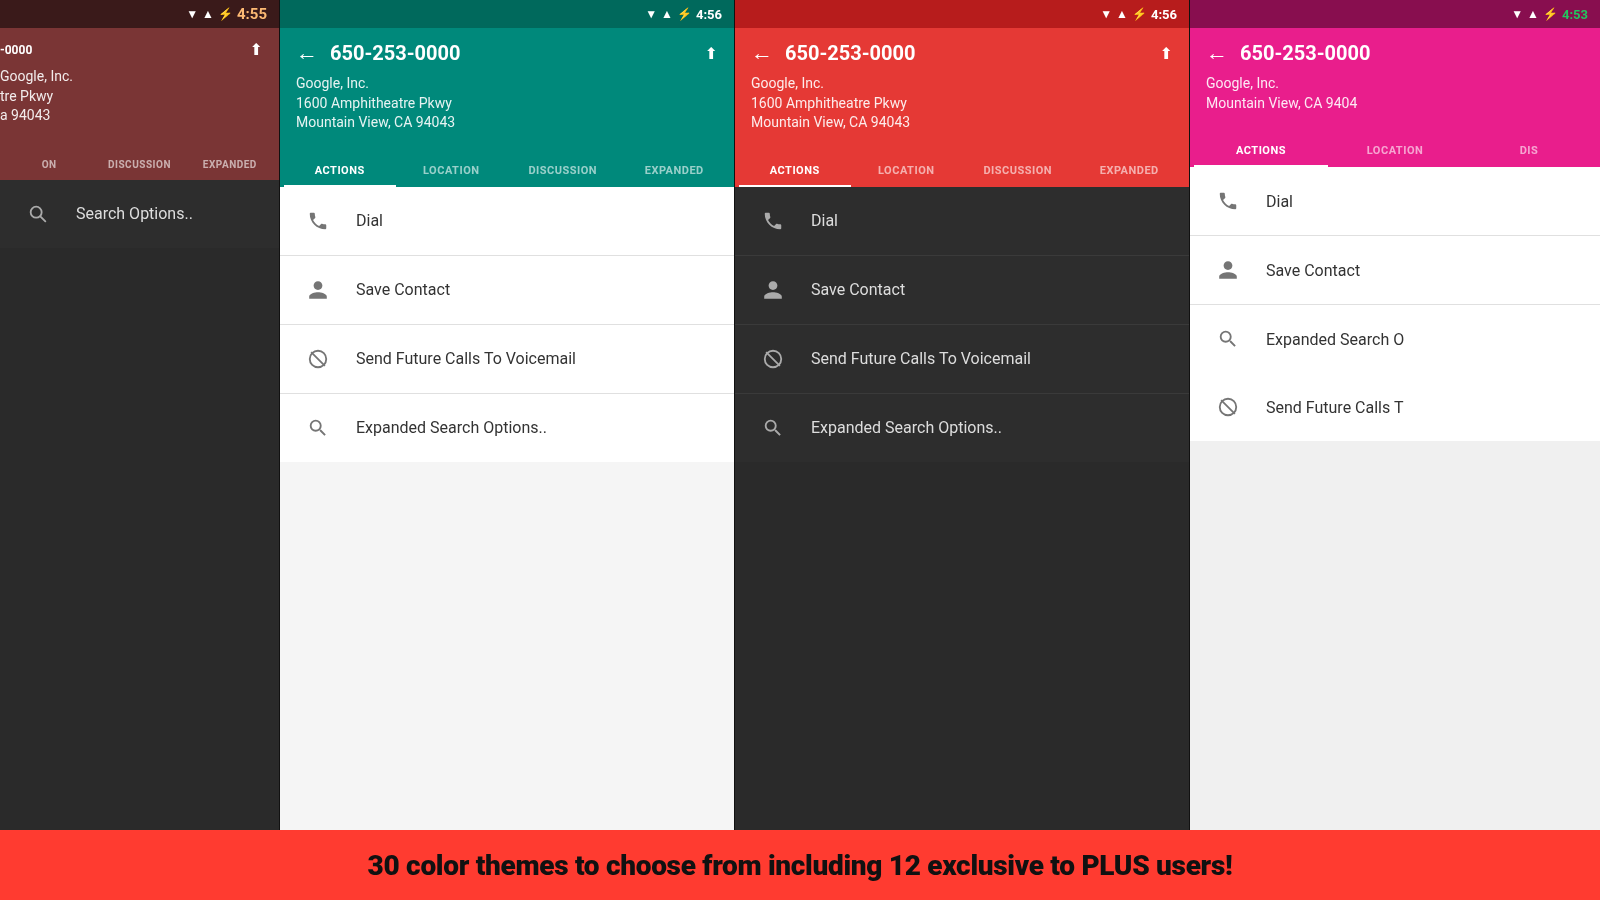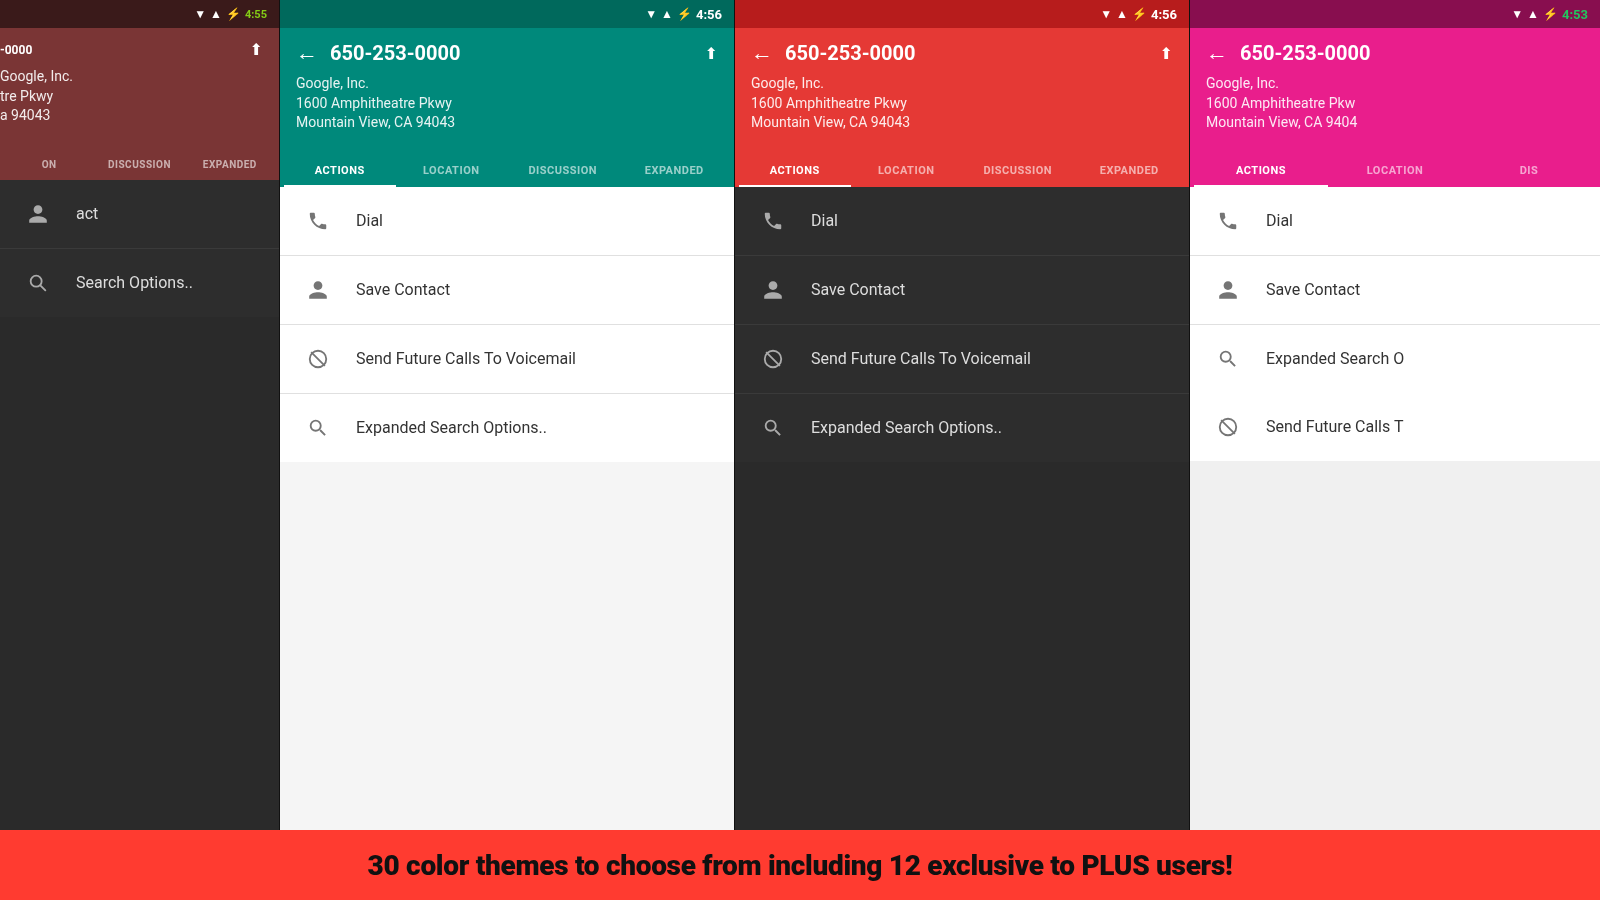--- a/index.html
+++ b/index.html
@@ -193,21 +193,21 @@
 
 <div class="screens-container">
 
   <div class="screen screen-1" style="background:#2a2020; overflow:hidden;">
 
     <div class="status-bar" style="background:#3a1a1a; justify-content:flex-end;">
       <div class="status-icons">
         <span style="color:white;font-size:12px;">▼</span>
         <span style="color:white;font-size:12px;">▲</span>
         <span style="color:white;font-size:12px;">⚡</span>
-        <span style="color:#84cc16;font-size:11px;font-weight:bold;">4:55</span>
+        <span style="color:#fdba74;font-size:15px;font-weight:bold;">4:55</span>
       </div>
     </div>
 
     <div class="header" style="background:#7a3535; padding-left:0;">
       <div class="header-top">
         <div class="header-nav">
           <span style="font-size:12px;font-weight:bold;color:white;">-0000</span>
         </div>
         <span style="color:white;font-size:16px;">⬆</span>
       </div>
@@ -220,28 +220,20 @@
 
     <div class="tabs" style="background:#7a3535;">
       <div class="tab" style="color:rgba(255,255,255,0.6);font-size:10px;">ON</div>
       <div class="tab" style="color:rgba(255,255,255,0.6);font-size:10px;">DISCUSSION</div>
       <div class="tab" style="color:rgba(255,255,255,0.6);font-size:10px;">EXPANDED</div>
     </div>
 
     <div style="background:#2a2a2a; flex:1;">
 
       <div class="action-list-dark" style="background:#2d2d2d;">
-        <div class="action-item action-item-dark">
-          <div class="action-icon action-icon-dark">
-            <svg width="22" height="22" viewBox="0 0 24 24" fill="#aaa">
-                <path d="M12 12c2.7 0 4.8-2.1 4.8-4.8S14.7 2.4 12 2.4 7.2 4.5 7.2 7.2 9.3 12 12 12zm0 2.4c-3.2 0-9.6 1.6-9.6 4.8v2.4h19.2v-2.4c0-3.2-6.4-4.8-9.6-4.8z"></path>
-              </svg>
-          </div>
-          <span class="action-text action-text-dark">act</span>
-        </div>
         <div class="action-item action-item-dark">
           <div class="action-icon action-icon-dark">
             <svg width="22" height="22" viewBox="0 0 24 24" fill="#aaa">
                 <circle cx="10" cy="10" r="6" stroke="#aaa" stroke-width="2" fill="none"></circle>
                 <line x1="14.5" y1="14.5" x2="20" y2="20" stroke="#aaa" stroke-width="2" stroke-linecap="round"></line>
               </svg>
           </div>
           <span class="action-text action-text-dark">Search Options..</span>
         </div>
       </div>
@@ -408,21 +400,20 @@
 
     <div class="header" style="background:#e91e8c;">
       <div class="header-top">
         <div class="header-nav">
           <span class="back-arrow" style="color:white;">←</span>
           <span style="font-size:20px;font-weight:bold;color:white;">650-253-0000</span>
         </div>
       </div>
       <div class="header-address">
         <div>Google, Inc.</div>
-        <div>1600 Amphitheatre Pkw</div>
         <div>Mountain View, CA 9404</div>
       </div>
     </div>
 
     <div class="tabs" style="background:#e91e8c;">
       <div class="tab active" style="color:white;position:relative;font-size:11px;">ACTIONS<span style="position:absolute;bottom:0;left:0;right:0;height:2px;background:#ff4da6;display:block;"></span></div>
       <div class="tab" style="color:rgba(255,255,255,0.6);font-size:11px;">LOCATION</div>
       <div class="tab" style="color:rgba(255,255,255,0.6);font-size:11px;">DIS</div>
     </div>
 

